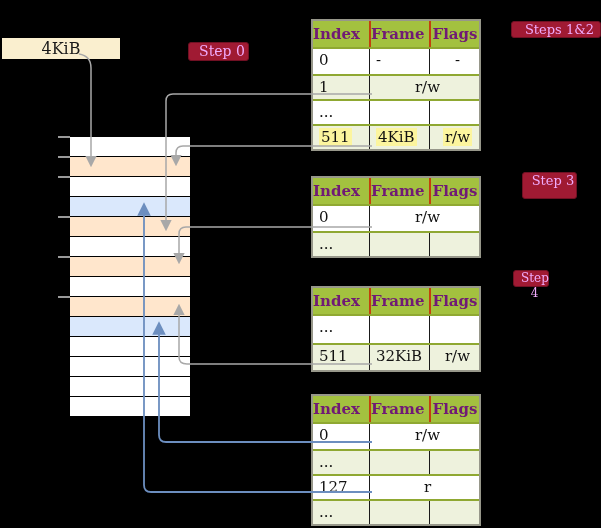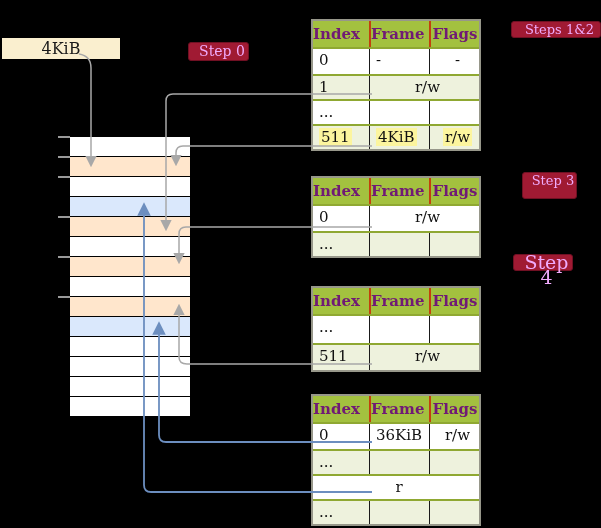--- a/index.html
+++ b/index.html
@@ -9,21 +9,21 @@
   
   .frame-box{position:absolute;left:2px;top:38px;width:118px;height:21px;background:#faefcf;
              color:#1a1a1a;font-size:16px;line-height:21px;text-align:center;}
 
   
   .step-label{position:absolute;background:#a01a33;color:#f0abfc;border:1px solid #70102three;
               border:1px solid #701023;border-radius:3px;text-align:center;box-sizing:border-box;padding-left:7px;}
   .step0{left:188px;top:42px;width:61px;height:19px;font-size:14px;line-height:17px;}
   .steps12{left:511px;top:21px;width:90px;height:17px;font-size:13px;line-height:15px;}
   .step3{left:522px;top:160px;width:55px;height:27px;font-size:13px;line-height:15px;margin-top:12px;}
-  .step4{left:513px;top:254px;width:60px;height:17px;font-size:19px;line-height:15px;}
+  .step4{left:513px;top:270px;width:36px;height:17px;font-size:12px;line-height:15px;}
 
   
   .memory{position:absolute;left:70px;top:137px;width:120px;}
   .mrow{height:20px;box-sizing:border-box;border-bottom:1px solid #000;}
   .mrow.white{background:#ffffff;}
   .mrow.peach{background:#ffe6cc;}
   .mrow.blue{background:#dae8fc;}
   .tick{position:absolute;left:-12px;width:12px;height:2px;background:#9a9a9a;}
 
   
@@ -131,40 +131,41 @@
         <div class="th c1">Frame</div>
         <div class="th c2">Flags</div>
       </div>
       <div class="trow">
         <div class="td c0">...</div>
         <div class="td c1"></div>
         <div class="td c2"></div>
       </div>
       <div class="trow shaded">
         <div class="td c0">511</div>
+        <div class="td c1">32KiB</div>
         <div class="td c2">r/w</div>
       </div>
     </div>
   <div class="ptable pt3" id="table-3">
       <div class="thead">
         <div class="th c0">Index</div>
         <div class="th c1">Frame</div>
         <div class="th c2">Flags</div>
       </div>
       <div class="trow">
         <div class="td c0">0</div>
-        <div class="td c1">36KiB</div>
         <div class="td c2">r/w</div>
       </div>
       <div class="trow shaded">
         <div class="td c0">...</div>
         <div class="td c1"></div>
         <div class="td c2"></div>
       </div>
       <div class="trow">
+        <div class="td c0">127</div>
         <div class="td c2">r</div>
       </div>
       <div class="trow shaded">
         <div class="td c0">...</div>
         <div class="td c1"></div>
         <div class="td c2"></div>
       </div>
     </div>
 
   <svg id="overlay" viewBox="0 0 601 528" xmlns="http://www.w3.org/2000/svg">

